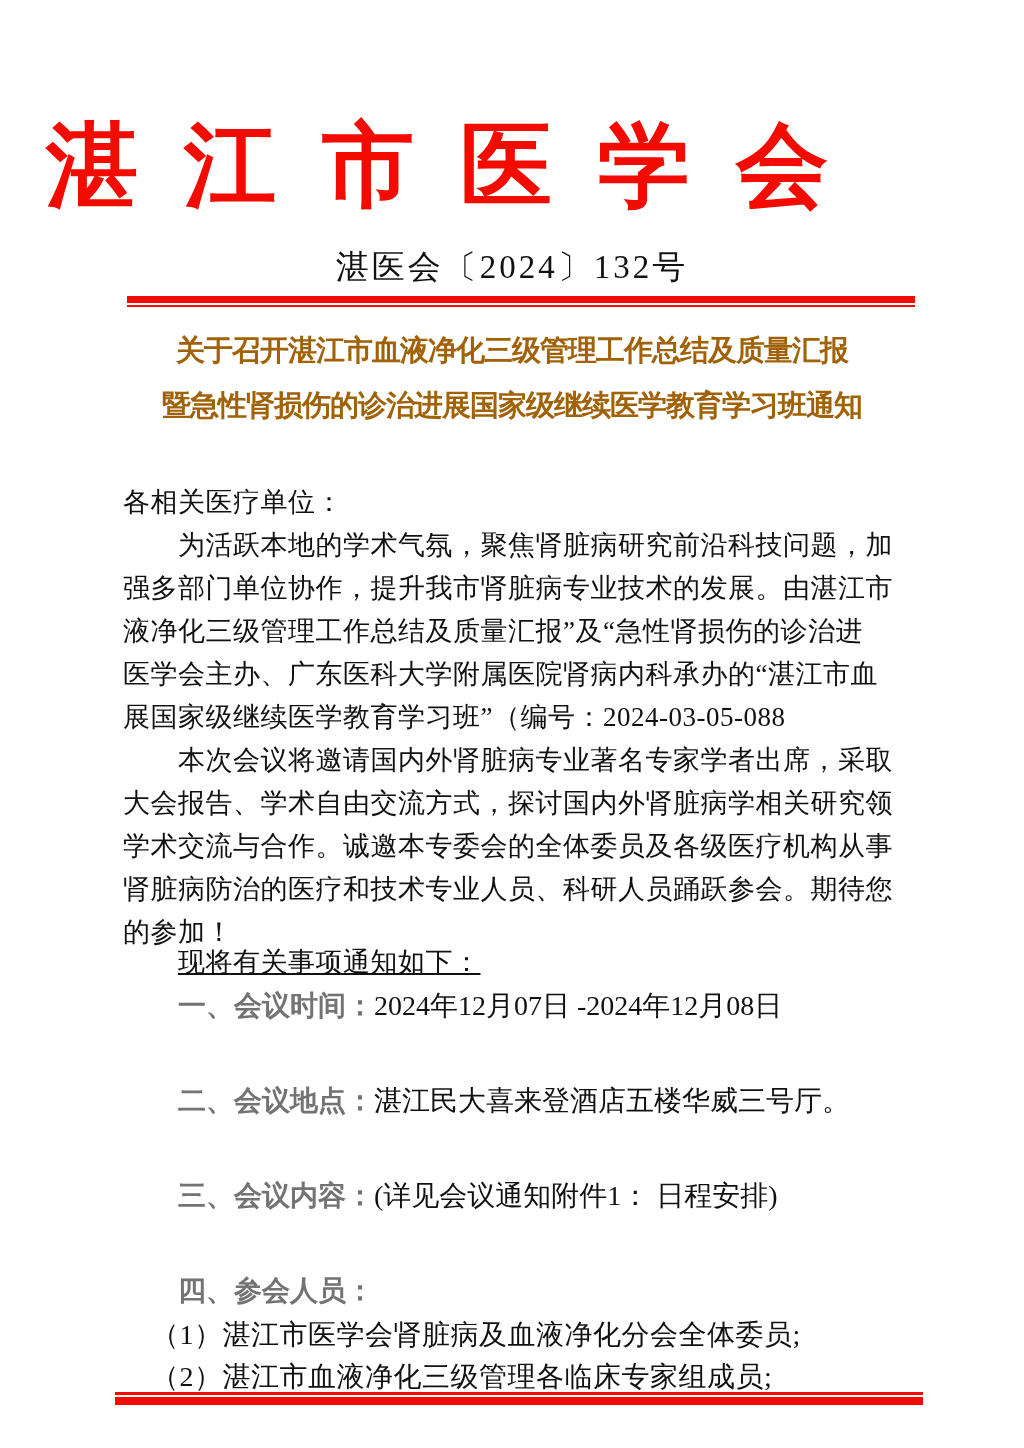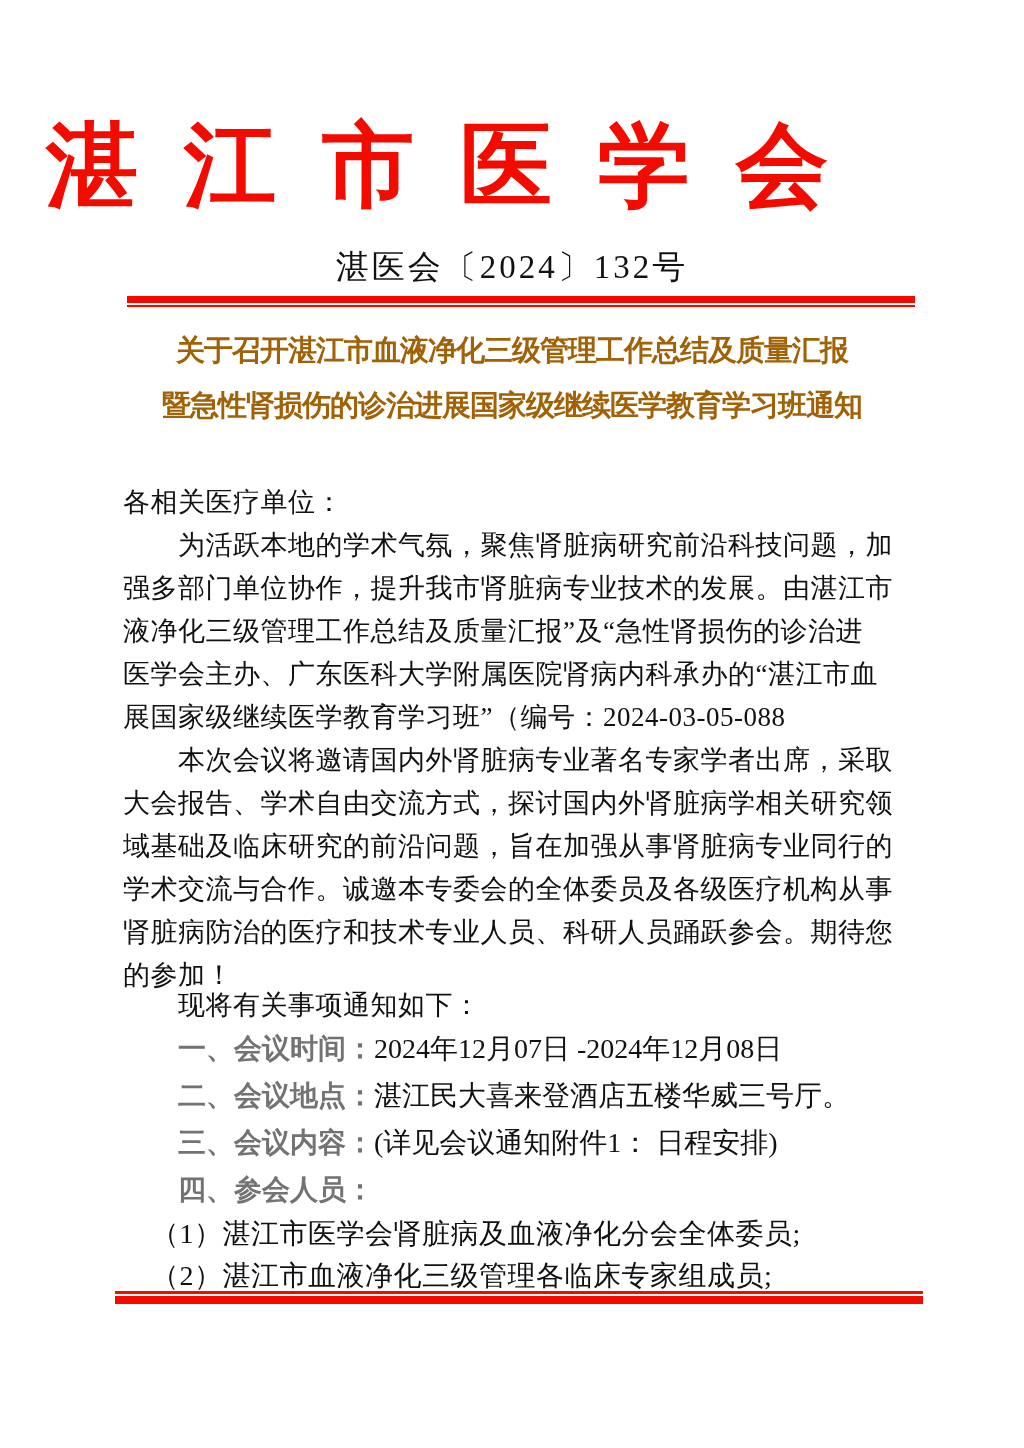--- a/index.html
+++ b/index.html
@@ -53,23 +53,23 @@
   .doc-heading.second{margin-top:17px;}
   .body-text{
     margin:57px 0 0 123px;
     width:790px;
     font-size:27px;
     letter-spacing:0.5px;
     color:#111;
   }
   .body-line{line-height:43px;white-space:nowrap;}
   .indent2{padding-left:55px;}
-  .lead-in{line-height:28px;margin-top:-6px;padding-left:55px;white-space:nowrap;}
+  .lead-in{line-height:28px;margin-top:-6px;padding-left:55px;white-space:nowrap;text-decoration:underline;}
   .notice-item{
-    line-height:47px;white-space:nowrap;padding-left:55px;font-size:28px;letter-spacing:0;
+    line-height:47px;white-space:nowrap;padding-left:55px;font-size:28px;letter-spacing:0;margin-top:48px;
   }
   .notice-item.first{margin-top:6px;}
   .notice-label{
     font-family:"Liberation Sans","DejaVu Sans",sans-serif;
     font-weight:700;
     color:#737373;
   }
   .notice-content{font-family:"Liberation Serif","DejaVu Serif",serif;}
   .sub-item{line-height:42px;white-space:nowrap;padding-left:28px;font-size:28px;}
 </style>
@@ -94,21 +94,20 @@
   <div class="body-text">
     <div class="body-line">各相关医疗单位：</div>
 
     <div class="body-line indent2">为活跃本地的学术气氛，聚焦肾脏病研究前沿科技问题，加</div>
     <div class="body-line">强多部门单位协作，提升我市肾脏病专业技术的发展。由湛江市</div>
     <div class="body-line">液净化三级管理工作总结及质量汇报”及“急性肾损伤的诊治进</div>
     <div class="body-line">医学会主办、广东医科大学附属医院肾病内科承办的“湛江市血</div>
     <div class="body-line">展国家级继续医学教育学习班”（编号：2024-03-05-088</div>
     <div class="body-line indent2">本次会议将邀请国内外肾脏病专业著名专家学者出席，采取</div>
     <div class="body-line">大会报告、学术自由交流方式，探讨国内外肾脏病学相关研究领</div>
-    <div class="body-line">域基础及临床研究的前沿问题，旨在加强从事肾脏病专业同行的</div>
     <div class="body-line">学术交流与合作。诚邀本专委会的全体委员及各级医疗机构从事</div>
     <div class="body-line">肾脏病防治的医疗和技术专业人员、科研人员踊跃参会。期待您</div>
     <div class="body-line">的参加！</div>
 
     <div class="lead-in">现将有关事项通知如下：</div>
 
     <div class="notice-item first">
       <span class="notice-label">一、会议时间：</span><span class="notice-content">2024年12月07日 -2024年12月08日</span>
     </div>
     <div class="notice-item">

